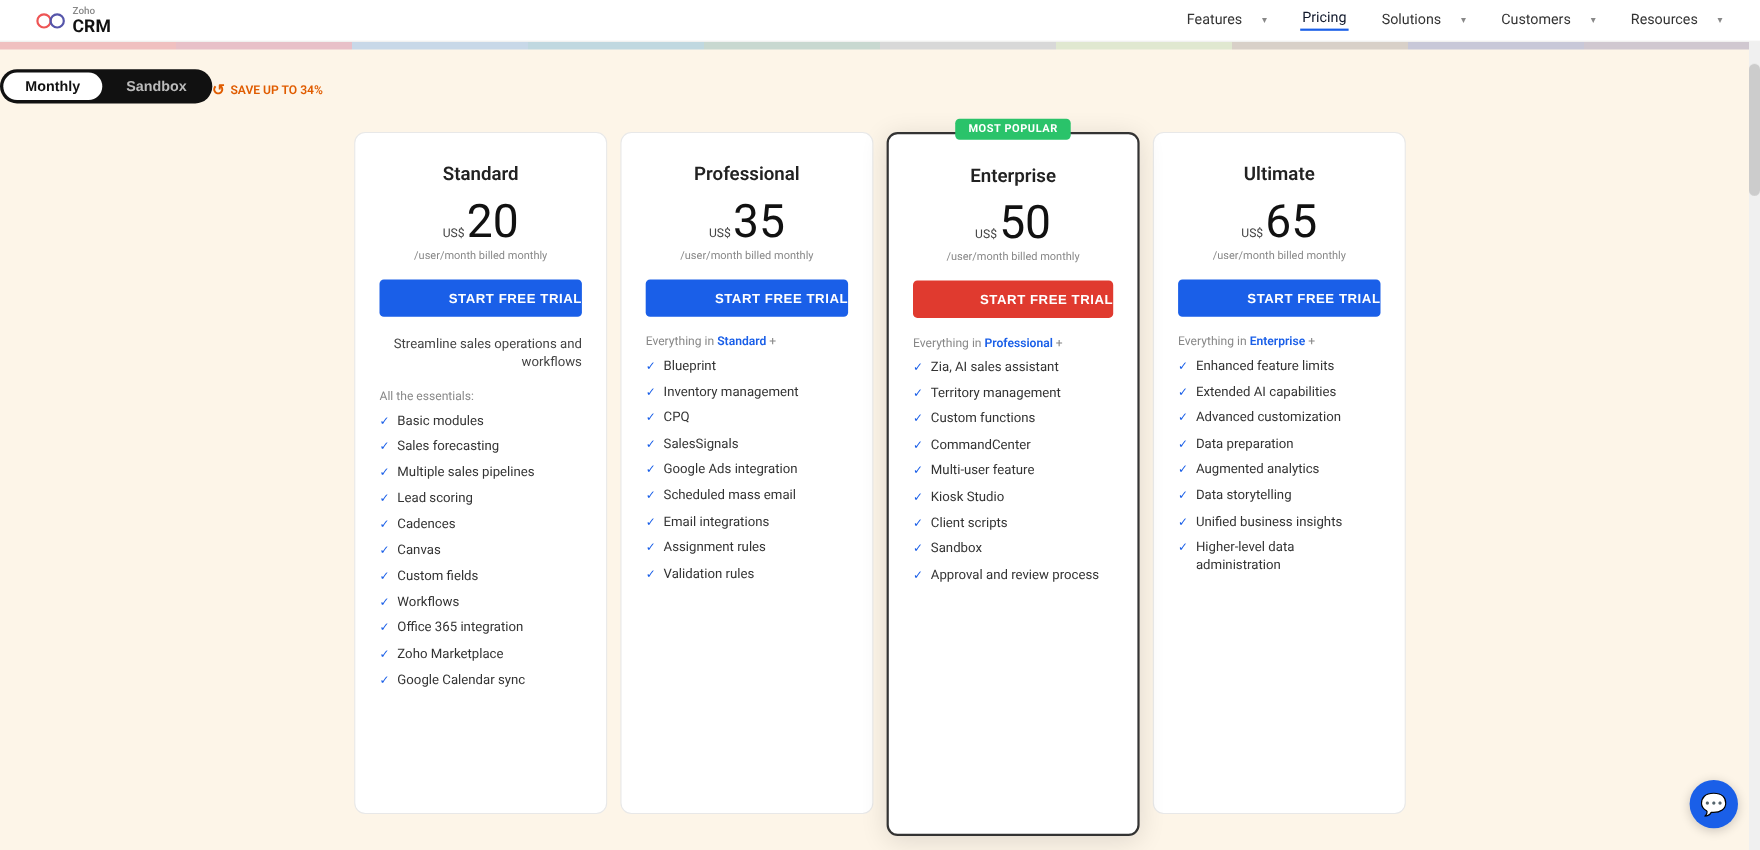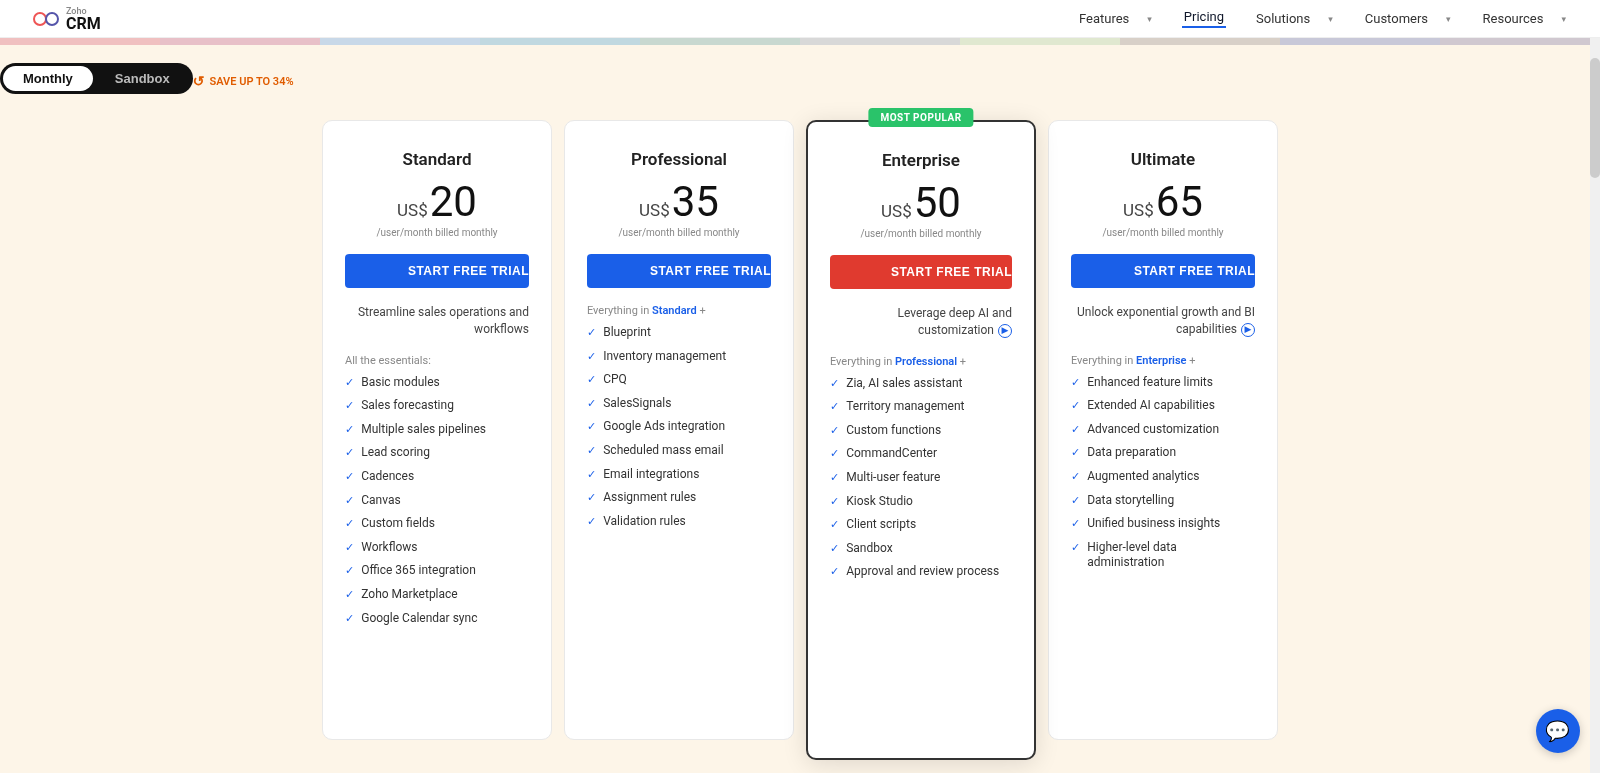--- a/index.html
+++ b/index.html
@@ -148,21 +148,21 @@
 
     .plan-price {
       text-align: center;
       margin-bottom: 4px;
       display: flex;
       align-items: baseline;
       justify-content: center;
       gap: 0;
     }
     .price-currency {
-      font-size: 17px;
+      font-size: 11px;
       color: #444;
       font-weight: 400;
       margin-right: 2px;
     }
     .price-amount {
       font-size: 42px;
       font-weight: 400;
       color: #111;
       line-height: 1;
     }
@@ -446,21 +446,20 @@
   </div>
     <div class="plan-card highlighted">
     <div class="most-popular-badge">MOST POPULAR</div>
     <div class="plan-name">Enterprise</div>
     <div class="plan-price">
       <span class="price-currency">US$</span>
       <span class="price-amount">50</span>
     </div>
     <div class="price-period">/user/month billed monthly</div>
     <button class="start-btn btn-red">START FREE TRIAL</button>
-    <div class="plan-desc">Leverage deep AI and customization<span class="info-icon">▶</span></div>
     <div class="features-label">Everything in <span>Professional</span> +</div>
     <ul class="feature-list">
       <li class="feature-item">
       <span class="check-icon">✓</span>
       <span>Zia, AI sales assistant</span>
     </li>
         <li class="feature-item">
       <span class="check-icon">✓</span>
       <span>Territory management</span>
     </li>
@@ -496,21 +495,20 @@
   </div>
     <div class="plan-card">
 
     <div class="plan-name">Ultimate</div>
     <div class="plan-price">
       <span class="price-currency">US$</span>
       <span class="price-amount">65</span>
     </div>
     <div class="price-period">/user/month billed monthly</div>
     <button class="start-btn btn-blue">START FREE TRIAL</button>
-    <div class="plan-desc">Unlock exponential growth and BI capabilities<span class="info-icon">▶</span></div>
     <div class="features-label">Everything in <span>Enterprise</span> +</div>
     <ul class="feature-list">
       <li class="feature-item">
       <span class="check-icon">✓</span>
       <span>Enhanced feature limits</span>
     </li>
         <li class="feature-item">
       <span class="check-icon">✓</span>
       <span>Extended AI capabilities</span>
     </li>

